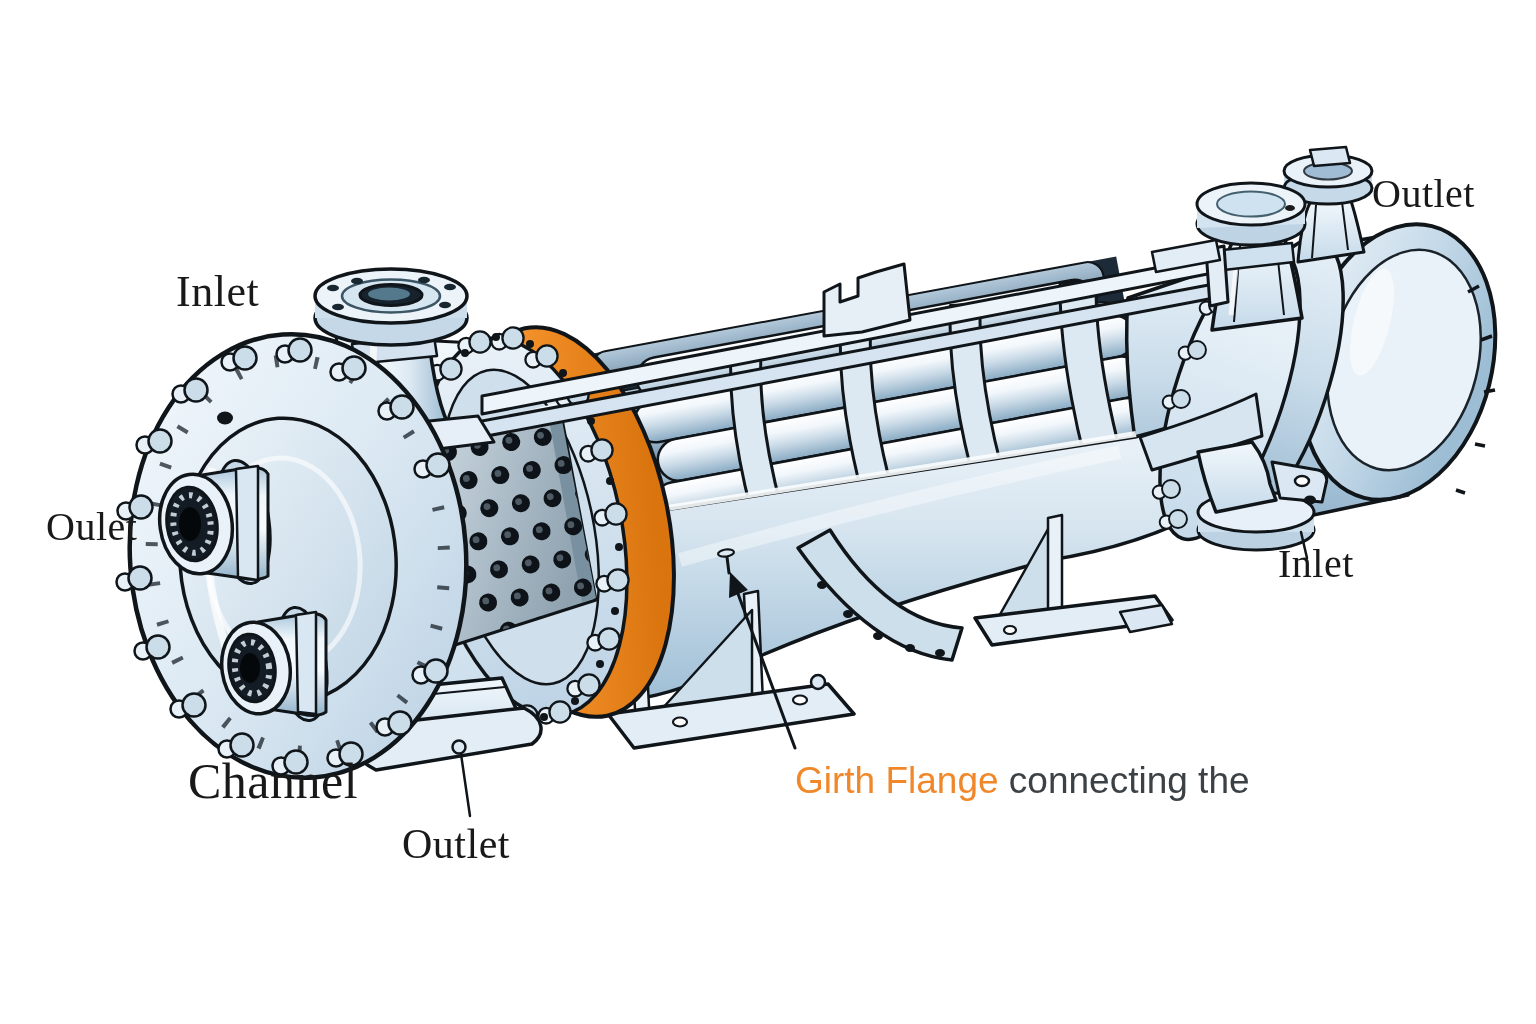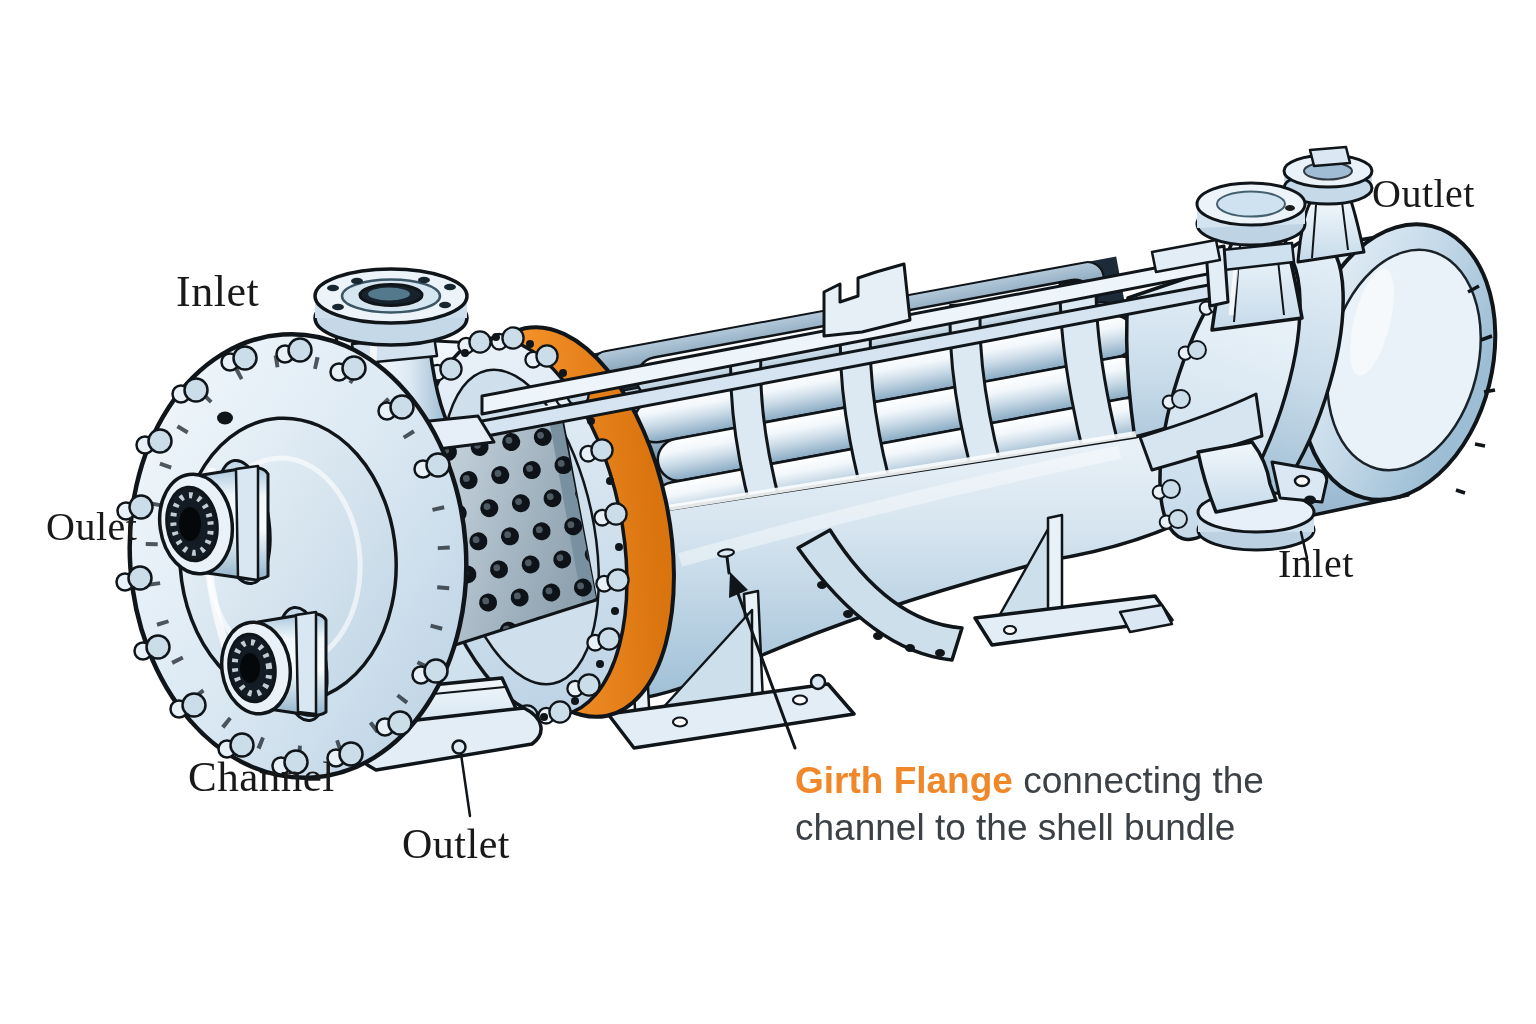--- a/index.html
+++ b/index.html
@@ -5,21 +5,21 @@
   html,body{margin:0;padding:0;background:#ffffff;}
   #stage{position:relative;width:1536px;height:1024px;background:#ffffff;overflow:hidden;
          font-family:"Liberation Sans","DejaVu Sans",sans-serif;}
   #art{position:absolute;left:0;top:0;}
   .k{stroke:#10151a;stroke-linejoin:round;stroke-linecap:round;}
   .lbl{position:absolute;font-family:Liberation Serif, serif;
        font-size:41px;color:#191919;white-space:nowrap;letter-spacing:0.5px;}
   .caption{position:absolute;left:795px;top:758px;width:520px;
            font-family:"Liberation Sans","DejaVu Sans",sans-serif;
            font-size:37px;line-height:1.27;color:#3c4146;}
-  .caption .hl{color:#f0882a;font-weight:bold;}
+  .caption .hl{color:#f0882a;font-weight:normal;}
 </style>
 </head>
 <body>
 
 <div id="stage">
 
 <svg id="art" width="1536" height="1024" viewBox="0 0 1536 1024">
 <defs>
   <linearGradient id="gBody" x1="0" y1="0" x2="0" y2="1">
     <stop offset="0" stop-color="#f2f8fc"></stop>
@@ -391,23 +391,22 @@
   <polygon points="730,572 748,590 729,598" fill="#10151a"></polygon>
   <line x1="729" y1="573" x2="727" y2="557" class="k" stroke-width="3"></line>
   <ellipse cx="726" cy="553" rx="8" ry="3.5" transform="rotate(-8 726 553)" fill="#dce9f3" class="k" stroke-width="2.2"></ellipse>
   <line x1="461" y1="754" x2="470" y2="816" class="k" stroke-width="2.5"></line>
   <line x1="1301" y1="532" x2="1307" y2="558" class="k" stroke-width="2.5"></line>
 </g>
 </svg>
 
 <div class="lbl" style="left:176px;top:266px;font-size:44px;">Inlet</div>
 <div class="lbl" style="left:46px;top:480px;font-size:40px;margin-top:23px;">Oulet</div>
-<div class="lbl" style="left:188px;top:752px;font-size:43px;">Channel</div>
+<div class="lbl" style="left:188px;top:752px;font-size:50px;">Channel</div>
 <div class="lbl" style="left:402px;top:820px;font-size:42px;">Outlet</div>
 <div class="lbl" style="left:1372px;top:170px;font-size:40px;">Outlet</div>
 <div class="lbl" style="left:1278px;top:540px;font-size:40px;">Inlet</div>
 
 <div class="caption">
   <span class="hl">Girth Flange</span><span> connecting the</span><br>
-  <span>channel to the shell bundle</span>
 </div>
 
 </div>
 
 </body></html>

